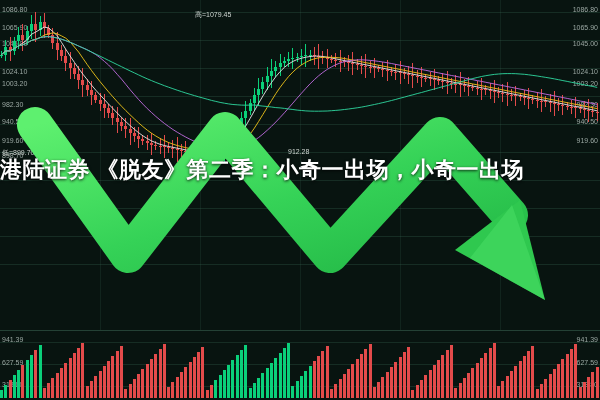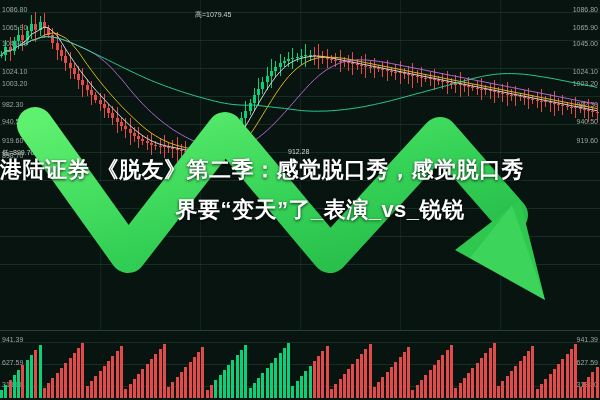--- a/index.html
+++ b/index.html
@@ -841,17 +841,16 @@
       </defs>
       <g>
         <polyline points="35,125 128,255 225,130 330,255 440,135 510,215" fill="none" stroke="url(#ag)" stroke-width="36" stroke-linecap="round" stroke-linejoin="round"></polyline>
         <polygon points="545,300 455,250 520,200" fill="#2fc84f"></polygon>
         <polygon points="545,300 470,258 512,205" fill="#49de66" opacity="0.55"></polygon>
       </g>
     </svg>
   </div>
 
   <div id="headline">
-    <span class="ln ln1">港陆证券 《脱友》第二季：感觉脱口秀，感觉脱口秀</span>
-    <span class="ln ln2">界要“变天”了_表演_vs_锐锐</span>
+    <span class="ln ln1">港陆证券 《脱友》第二季：小奇一出场，小奇一出场</span>
   </div>
 
 </div>
 
 </body></html>

